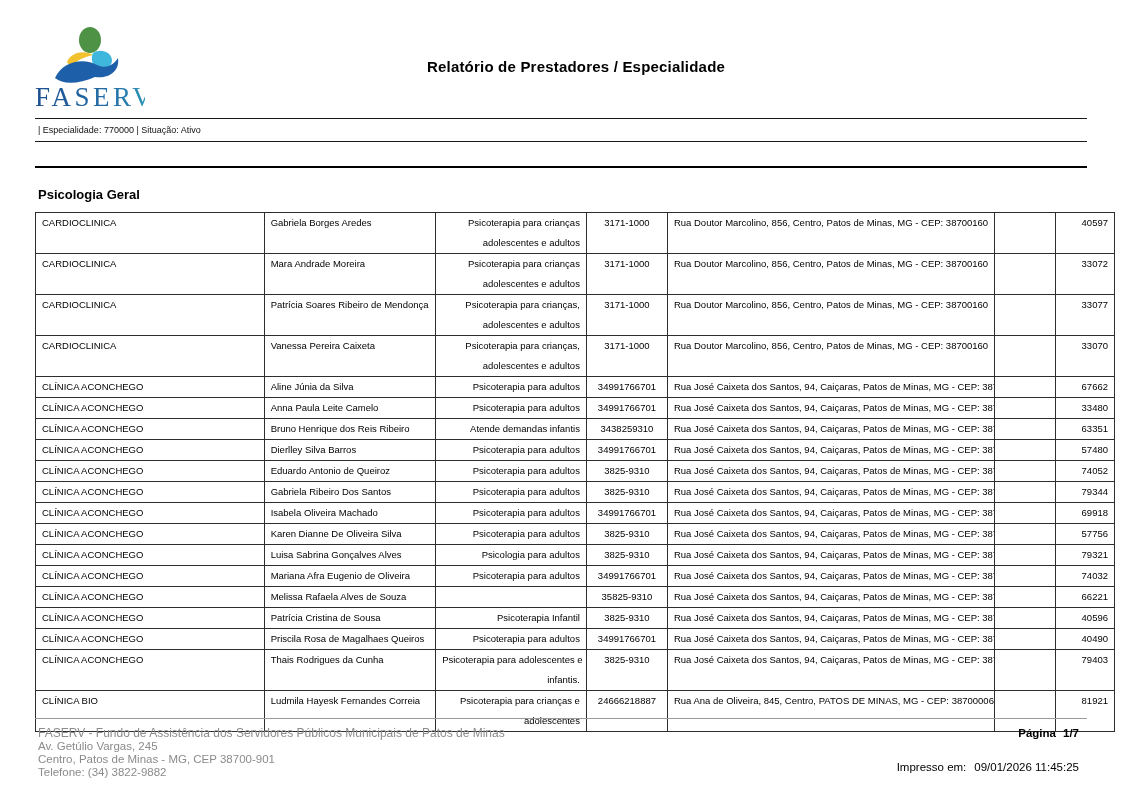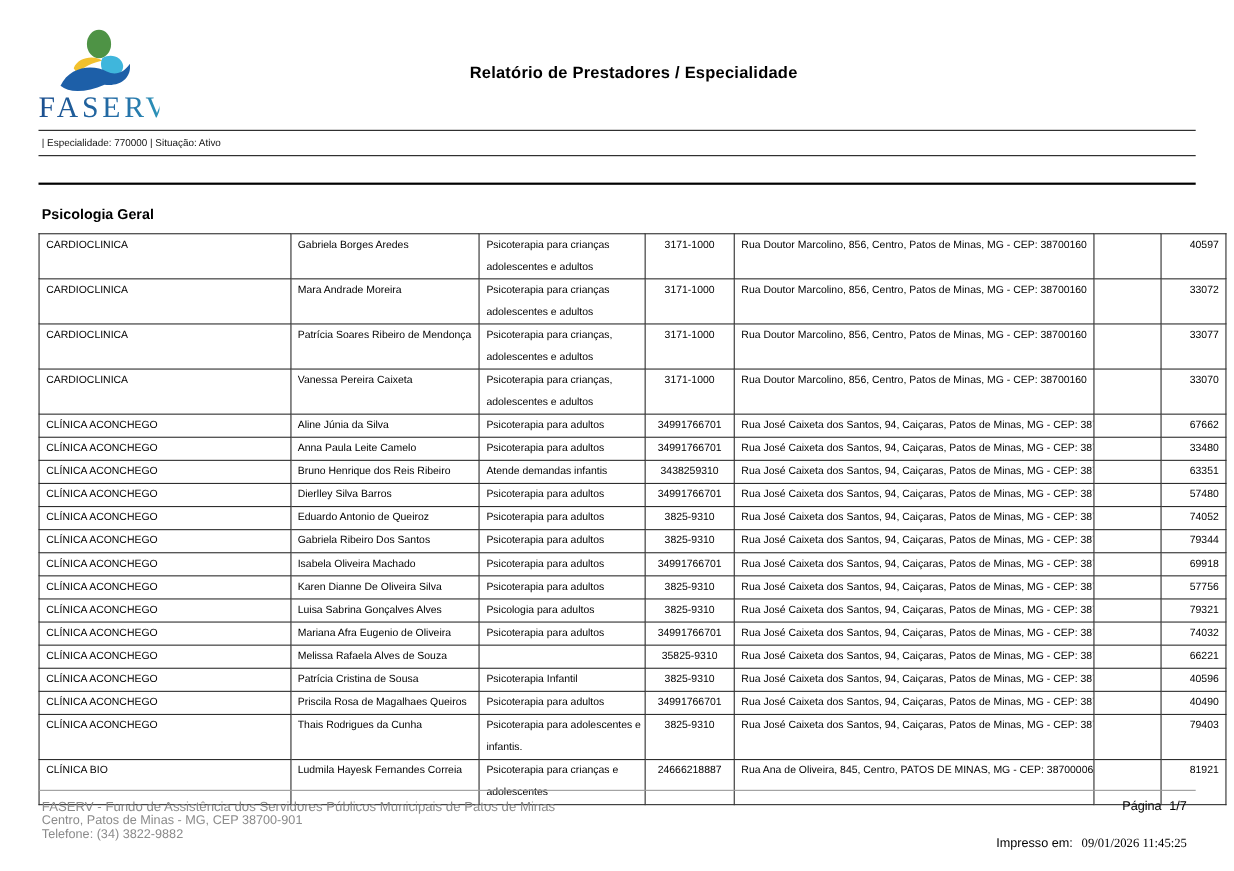--- a/index.html
+++ b/index.html
@@ -58,40 +58,40 @@
     font-size: 9.5px;
   }
   table.providers td {
     border: 1px solid #2e2e2e;
     vertical-align: top;
     padding: 4px 6px 5px 6px;
     overflow: hidden; white-space: nowrap;
   }
   td.col-credenciado { width: 21.19%; }
   td.col-nome        { width: 15.90%; }
-  td.col-obs         { width: 13.97%; }
+  td.col-obs         { width: 13.97%; text-align: right; }
   td.col-contato     { width: 7.51%; text-align: center; }
   td.col-endereco    { width: 30.35%; }
   td.col-rqe         { width: 5.59%; }
   td.col-conselho    { width: 5.49%; text-align: right; }
   td.col-obs div + div { margin-top: 9px; }
 
   
   .footer-left {
     position: absolute; left: 38px; top: 727px;
     color: #8b8b8b; font-size: 11.5px; line-height: 13px;
   }
   .footer-org { font-size: 12px; font-weight: normal; }
   .footer-right {
     position: absolute; right: 43px; top: 727px;
     text-align: right; font-size: 11.5px;
   }
-  .footer-page { font-weight: normal; margin-bottom: 22px; }
+  .footer-page { font-weight: bold; margin-bottom: 22px; }
   .footer-page .val { margin-left: 7px; }
-  .footer-printed .val { margin-left: 8px; font-family: Liberation Serif, serif; }
+  .footer-printed .val { margin-left: 8px; }
 </style>
 </head>
 <body>
 
 <div class="page">
 
   <div class="report-header">
     <svg class="logo" viewBox="0 0 112 86" xmlns="http://www.w3.org/2000/svg">
       <defs>
         <linearGradient id="lgText" x1="0" y1="0" x2="1" y2="0">
@@ -333,20 +333,21 @@
           <td class="col-endereco">Rua Ana de Oliveira, 845, Centro, PATOS DE MINAS, MG - CEP: 38700006</td>
           <td class="col-rqe"></td>
           <td class="col-conselho">81921</td>
         </tr>
       </tbody>
   </table>
 
   <div class="rule rule-foot"></div>
   <div class="footer-left">
     <div class="footer-org">FASERV - Fundo de Assistência dos Servidores Públicos Municipais de Patos de Minas</div>
+    <div>Av. Getúlio Vargas, 245</div>
     <div>Centro, Patos de Minas - MG, CEP 38700-901</div>
     <div>Telefone: (34) 3822-9882</div>
   </div>
   <div class="footer-right">
     <div class="footer-page">
       <span>Página</span><span class="val">1/7</span>
     </div>
     <div class="footer-printed">
       <span>Impresso em:</span><span class="val">09/01/2026 11:45:25</span>
     </div>

